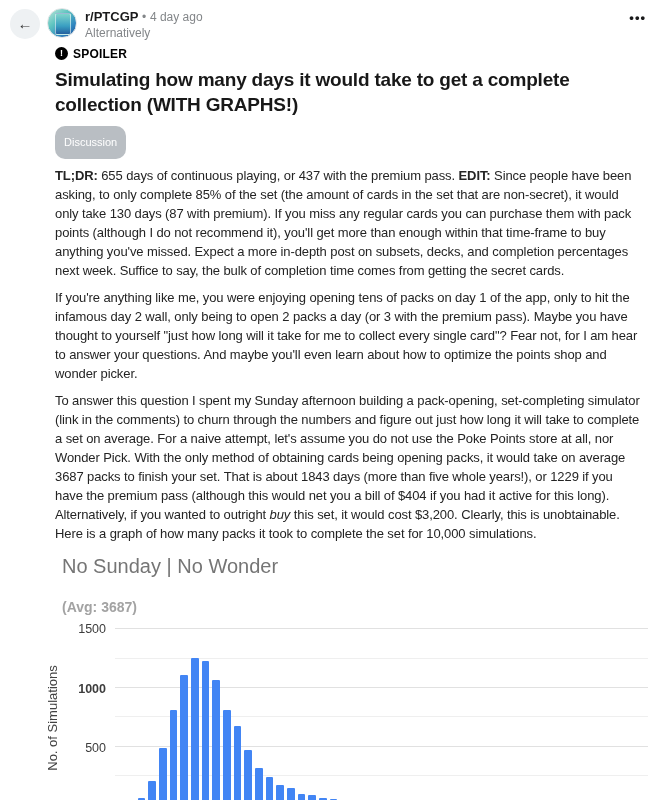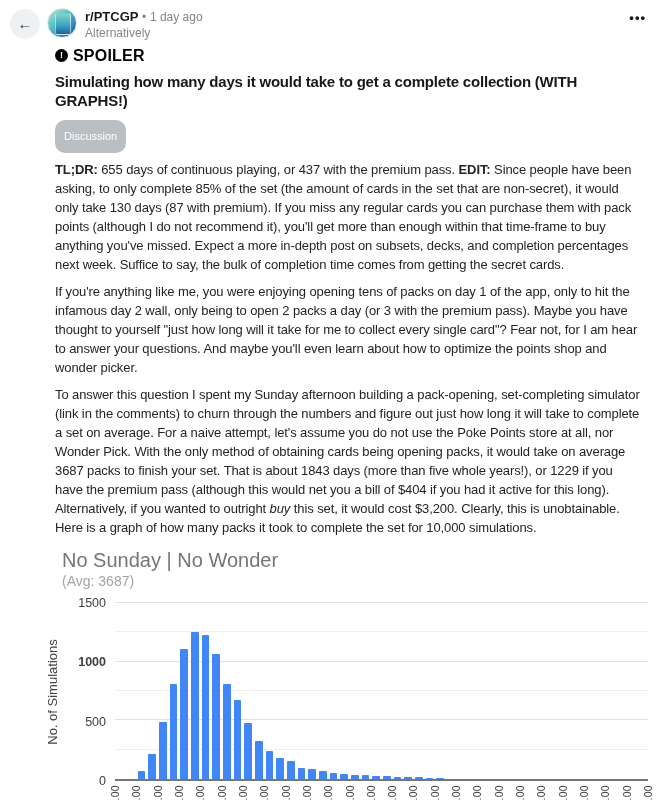--- a/index.html
+++ b/index.html
@@ -37,43 +37,43 @@
     margin-left: auto; border: none; background: none; color: #1a1a1b;
     font-size: 13px; letter-spacing: 1px; padding: 2px 0 0 0; cursor: pointer; font-weight: bold;
   }
 
   
   .spoiler-row { display: flex; align-items: center; gap: 5px; margin: 7px 0 0 55px; }
   .spoiler-icon {
     width: 13px; height: 13px; border-radius: 50%; background: #000; color: #fff;
     font-size: 9px; font-weight: bold; line-height: 13px; text-align: center; flex: 0 0 auto;
   }
-  .spoiler-label { font-size: 16px; font-weight: bold; color: #000; letter-spacing: .2px; }
+  .spoiler-label { font-size: 12px; font-weight: bold; color: #000; letter-spacing: .2px; }
 
   
   .post-title {
-    margin: 7px 20px 9px 55px; font-size: 15px; font-weight: bold;
+    margin: 7px 20px 9px 55px; font-size: 19px; font-weight: bold;
     color: #181818; line-height: 1.3; letter-spacing: -0.2px;
   }
   .flair {
     display: inline-block; margin: 0 0 2px 55px; background: #b9bec3; color: #ffffff;
     font-size: 11px; line-height: 15px; padding: 9px 9px; border-radius: 10px; cursor: pointer; text-align: right;
   }
   .post-body {
     margin: 5px 20px 0 55px; font-size: 13px; line-height: 19px;
     color: #242424; letter-spacing: -0.1px;
   }
   .post-body p { margin: 0 0 8px 0; }
   .post-body .b { font-weight: bold; }
   .post-body .i { font-style: italic; }
 
   
   .chart { margin: 12px 0 0 40px; width: 610px; }
   .chart-title { margin-left: 22px; font-size: 20px; color: #757575; }
-  .chart-subtitle { margin-left: 22px; margin-top: 1px; font-size: 14px; color: #a3a3a3; }
+  .chart-subtitle { margin-left: 22px; margin-top: 21px; font-size: 14px; color: #a3a3a3; font-weight: bold; }
   .chart-canvas { position: relative; margin-top: 14px; }
 
   .plot-wrap { position: relative; margin-left: 75px; width: 533px; height: 178px; }
   .plot-area { position: absolute; left: 0; right: 0; top: 0; bottom: 0; border-bottom: 2px solid #757575; }
   .grid { position: absolute; left: 0; right: 0; height: 1px; }
   .grid.major { background: #e1e1e1; }
   .grid.minor { background: #efefef; }
   .bar { position: absolute; bottom: 0; background: #4285f4; border-radius: 1px 1px 0 0; }
 
   .ytick {
@@ -102,21 +102,21 @@
 
   <header class="post-header">
     <button class="back-btn">
       <span>←</span>
     </button>
     <div class="avatar"></div>
     <div class="meta">
       <div class="meta-line1">
         <span class="subreddit">r/PTCGP</span>
         <span class="timestamp">•</span>
-        <span class="timestamp">1 day ago</span>
+        <span class="timestamp">4 day ago</span>
       </div>
       <div class="author">Alternatively</div>
     </div>
     <button class="overflow-btn">
       <span>•••</span>
     </button>
   </header>
 
   <div class="spoiler-row">
     <span class="spoiler-icon">!</span>

